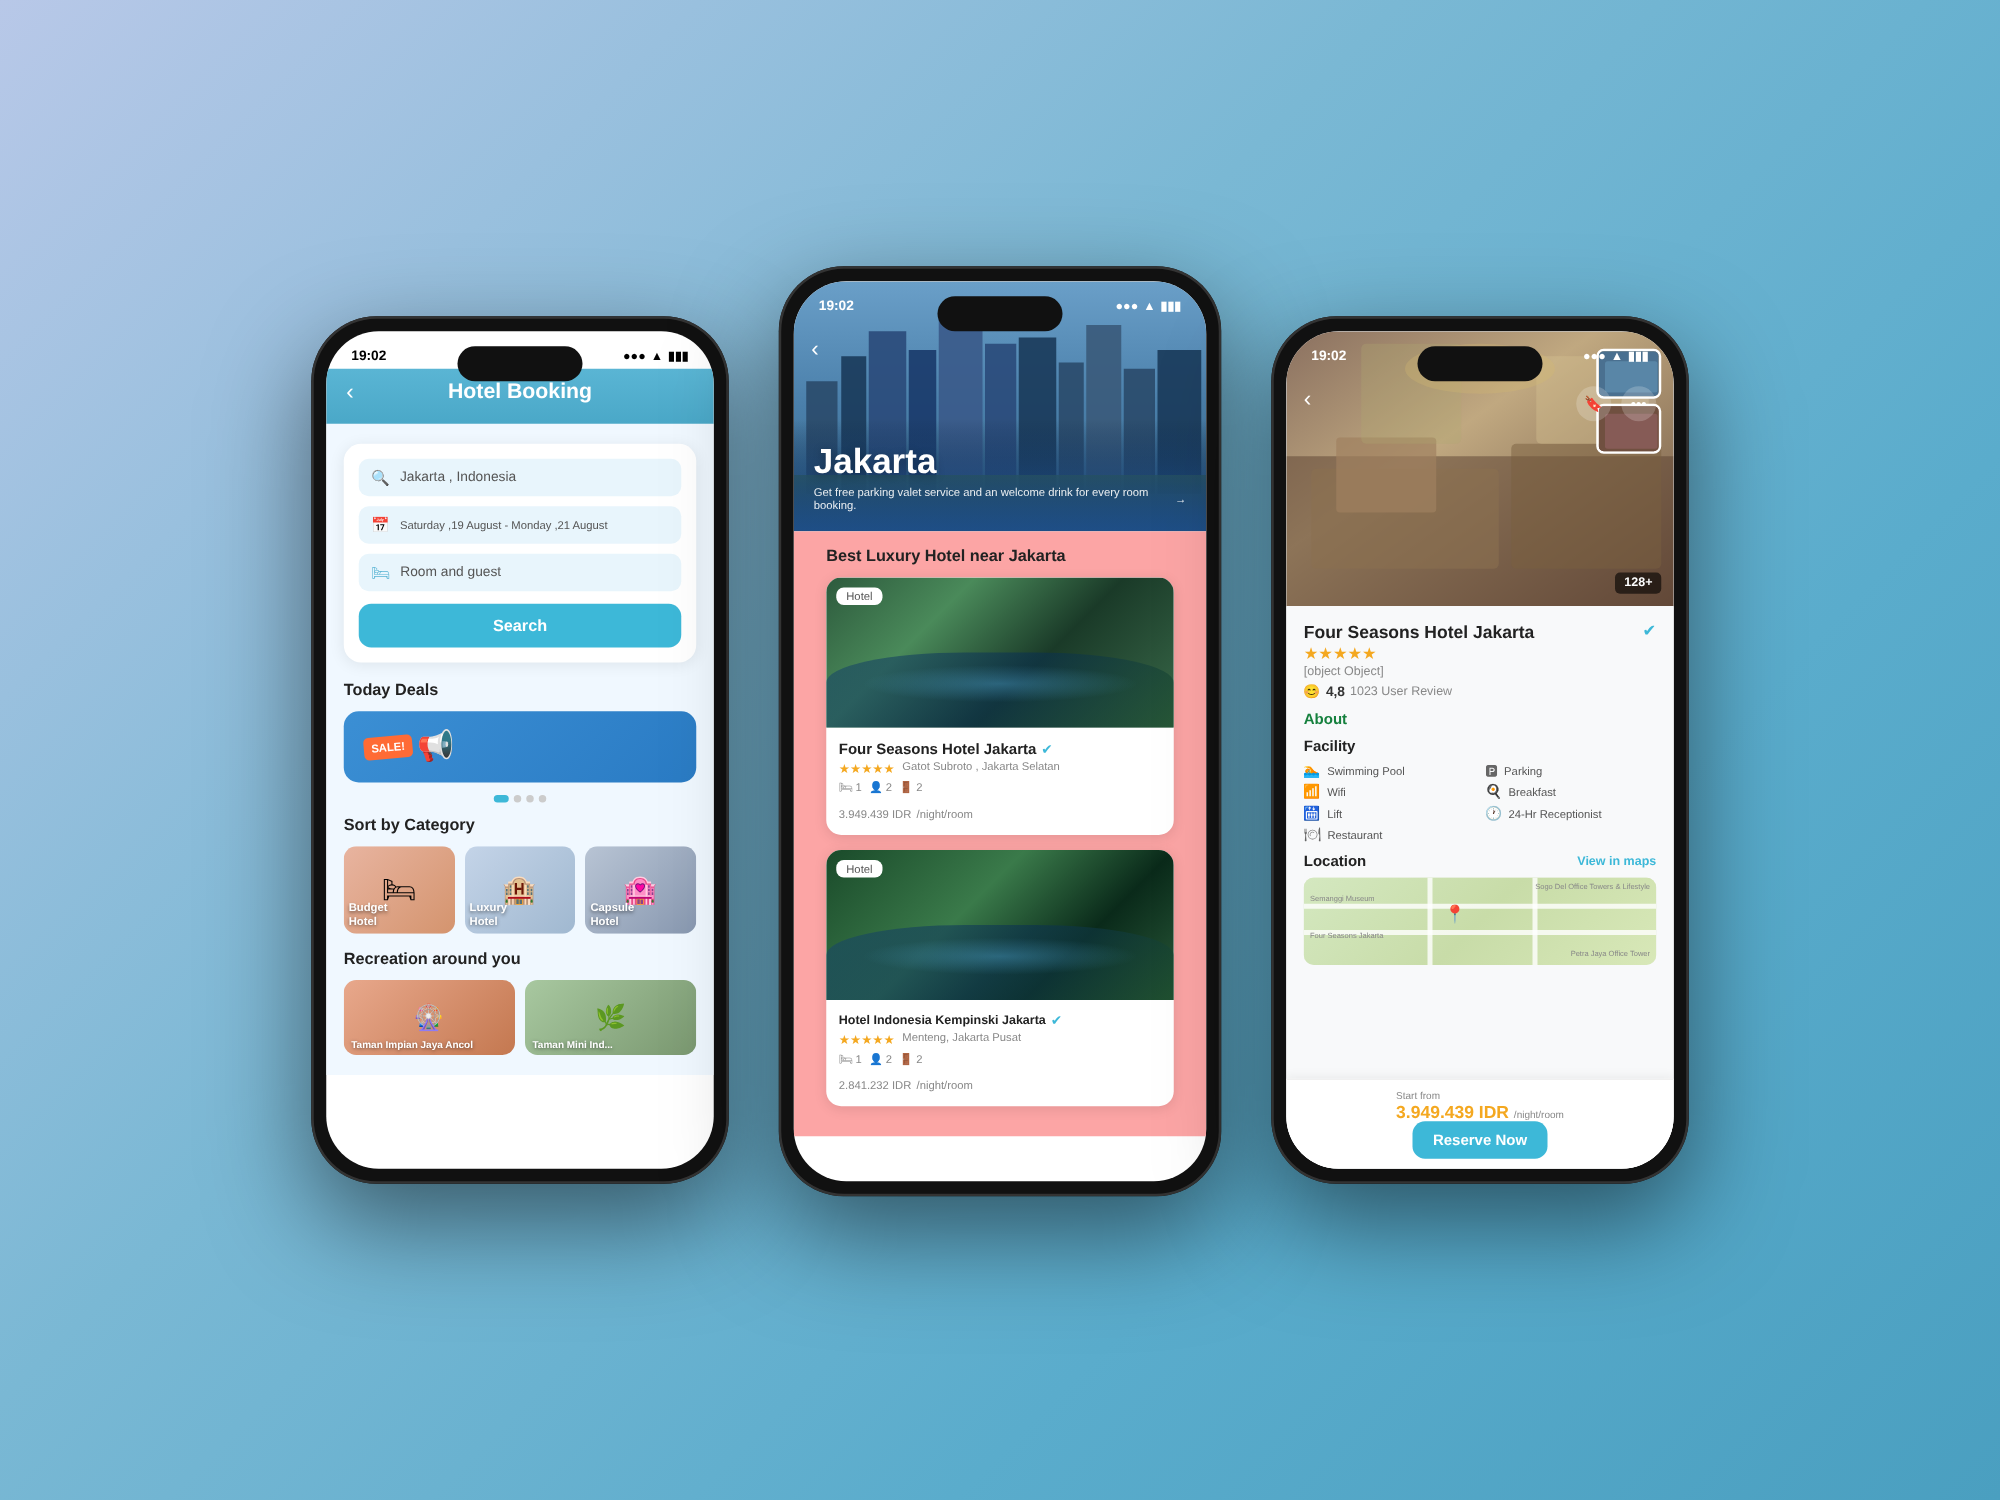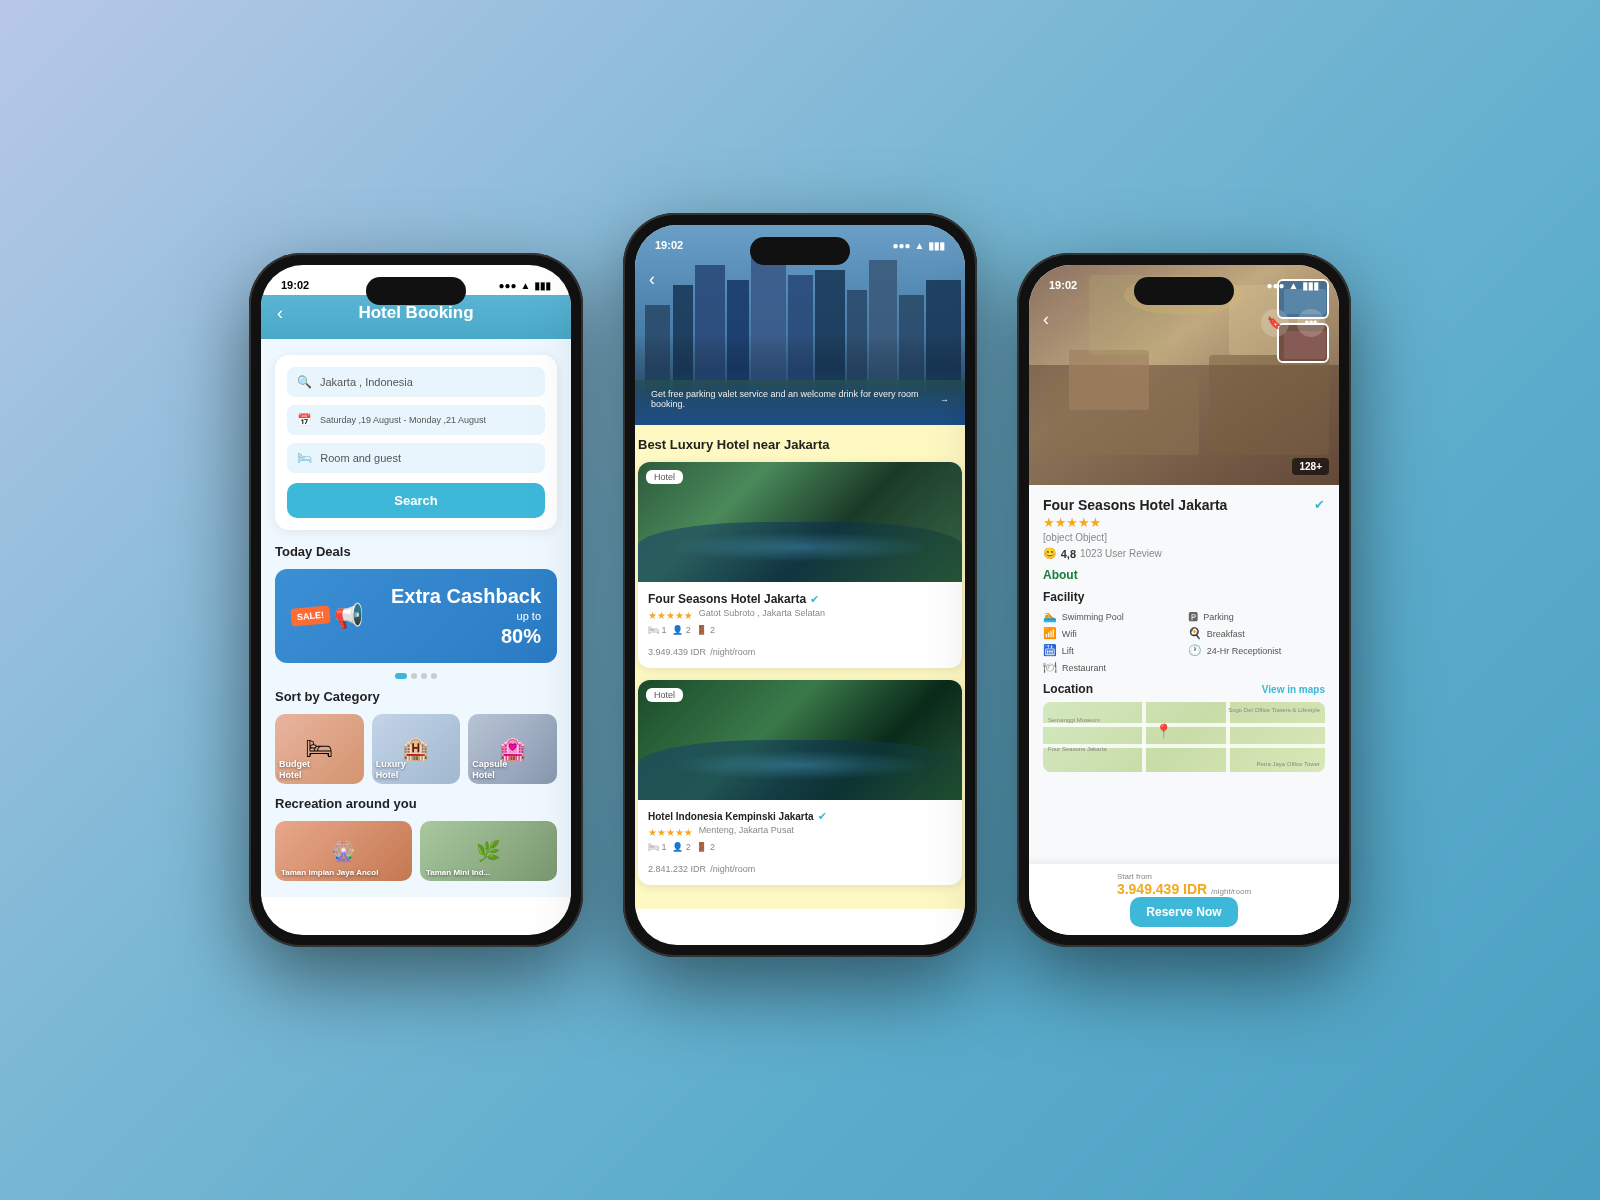--- a/index.html
+++ b/index.html
@@ -235,21 +235,21 @@
     }
     .phone2-back {
       position: absolute;
       top: 44px;
       left: 14px;
       z-index: 20;
       color: #fff;
       font-size: 18px;
     }
 
-    .phone2-content { padding: 12px 3px; background: #fef9c3; }
+    .phone2-content { padding: 12px 26px; background: #fca5a5; }
     .section-title2 { font-size: 13px; font-weight: 700; color: #222; margin-bottom: 10px; }
 
     .hotel-card {
       background: #fff;
       border-radius: 12px;
       box-shadow: 0 2px 10px rgba(0,0,0,0.1);
       overflow: hidden;
       margin-bottom: 12px;
     }
     .hotel-card-img {
@@ -498,25 +498,20 @@
           <span>Room and guest</span>
         </div>
         <button class="search-btn">Search</button>
       </div>
 
       <div class="section-title">Today Deals</div>
       <div class="deals-banner">
         <div class="sale-icon-wrap">
           <div class="deal-badge">SALE!</div>
           <span style="font-size:24px; margin-left:4px;">📢</span>
-        </div>
-        <div class="deal-text">
-          <span>Extra Cashback</span>
-          <span style="font-size:11px; font-weight:400;">up to</span>
-          <span>80%</span>
         </div>
       </div>
       <div class="dots">
         <div class="dot active"></div>
         <div class="dot"></div>
         <div class="dot"></div>
         <div class="dot"></div>
       </div>
 
       <div class="section-title">Sort by Category</div>
@@ -598,20 +593,21 @@
           <linearGradient id="heroOverlay" x1="0" y1="0" x2="0" y2="1">
             <stop offset="0%" stop-color="transparent"></stop>
             <stop offset="100%" stop-color="#1a4070"></stop>
           </linearGradient>
         </defs>
       </svg>
 
       <span class="phone2-back">‹</span>
 
       <div class="hero-overlay">
+        <div class="hero-title">Jakarta</div>
         <div class="hero-subtitle">
           <span>Get free parking valet service and an welcome drink for every room booking.</span>
           <span>→</span>
         </div>
       </div>
     </div>
 
     <div class="phone2-content">
       <div class="section-title2">Best Luxury Hotel near Jakarta</div>
 

